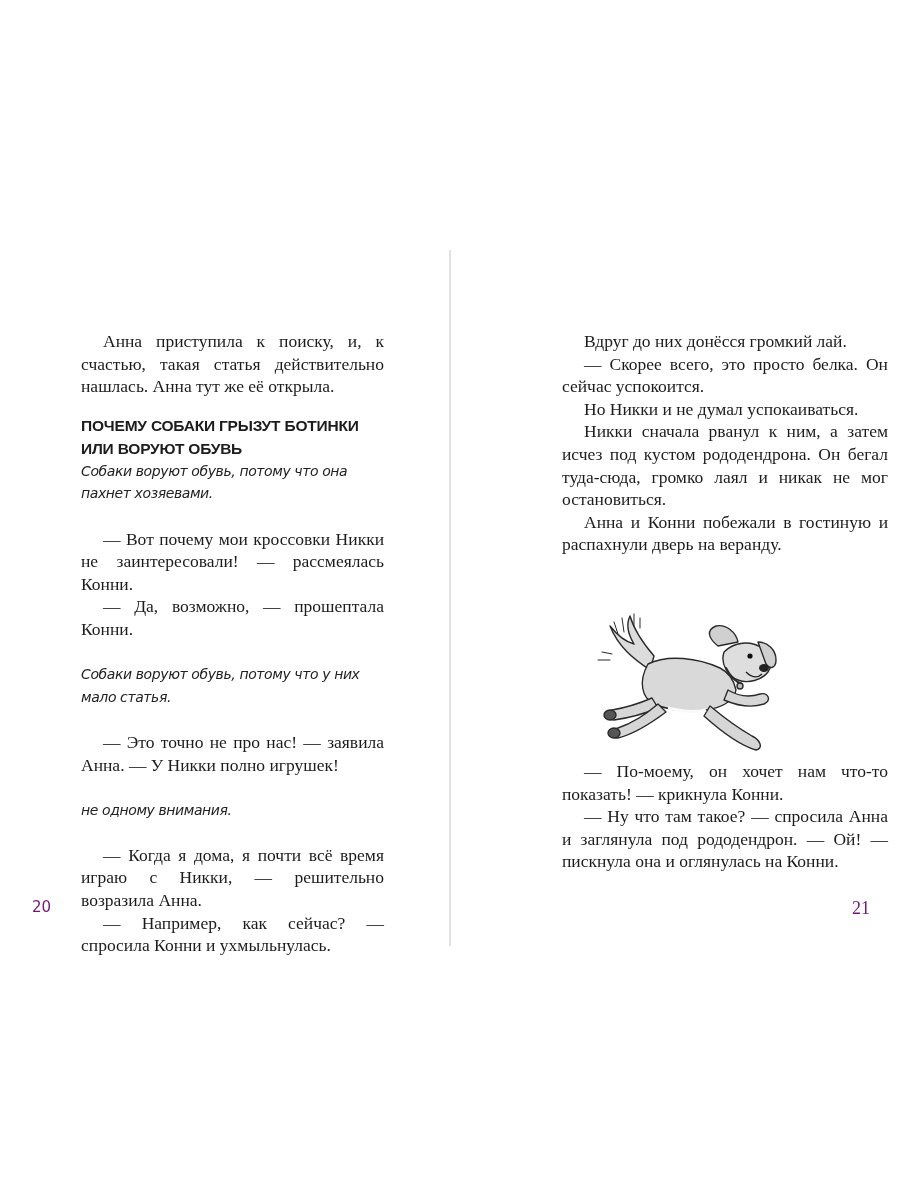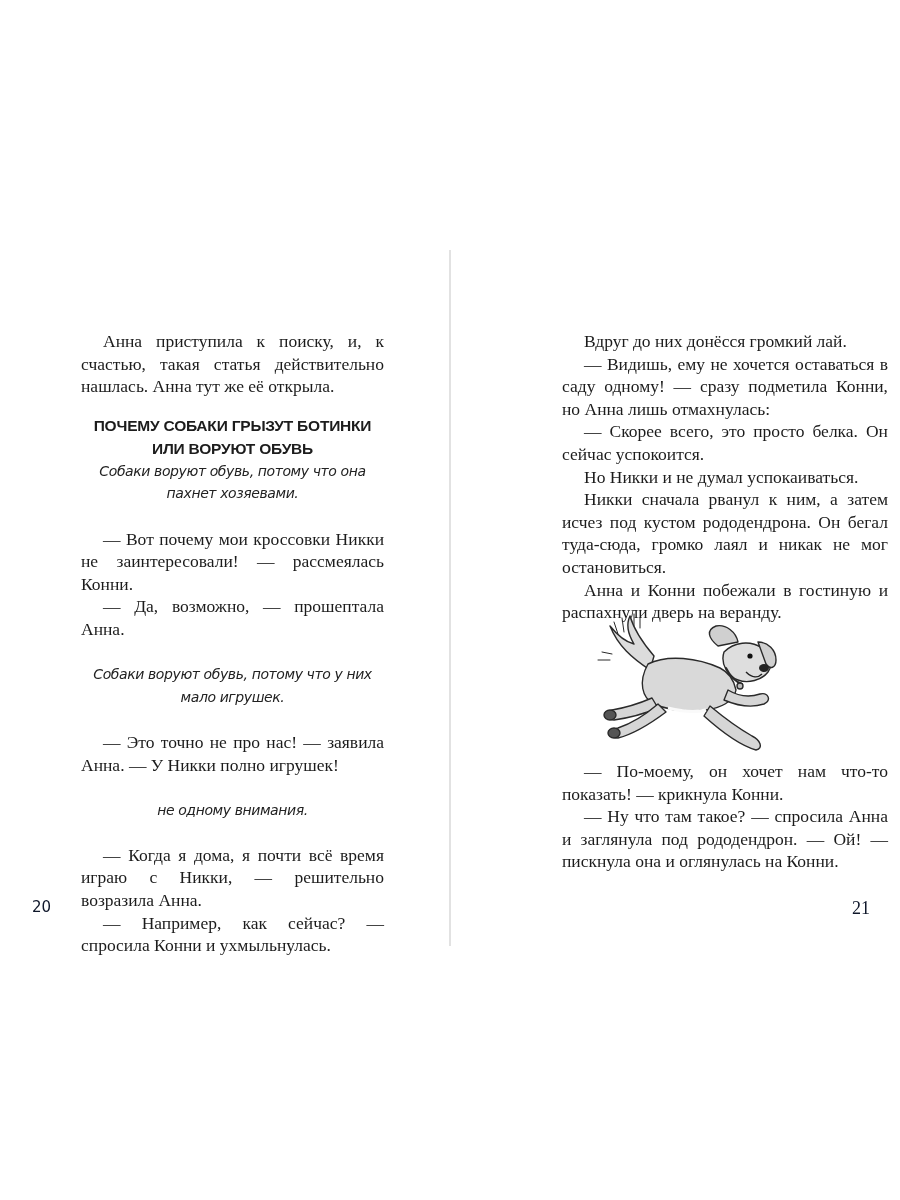--- a/index.html
+++ b/index.html
@@ -5,68 +5,67 @@
   html, body { margin: 0; padding: 0; background: #ffffff; }
   body { width: 900px; height: 1200px; position: relative; overflow: hidden; }
   .page { position: absolute; top: 0; height: 1200px; }
   .page-left { left: 0; width: 450px; }
   .divider { position: absolute; left: 449px; top: 250px; width: 2px; height: 696px; background: #e2e2e2; }
   .col { position: absolute; font-family: "Liberation Serif", "DejaVu Serif", serif; font-size: 17.5px; line-height: 22.6px; color: #1c1c1c; }
   .col-left { left: 81px; top: 330px; width: 303px; }
   .col-right { left: 518px; top: 330px; width: 326px; margin-left: 44px; }
   .p { margin: 0; text-indent: 22px; text-align: justify; text-align-last: left; }
   .gap { height: 22.6px; }
-  .heading { margin: 0; text-align: center; font-family: "Liberation Sans", "DejaVu Sans", sans-serif; font-weight: bold; font-size: 15.5px; line-height: 23px; letter-spacing: -0.2px; text-transform: uppercase; }
-  .callout { margin: 0; text-align: center; font-family: "DejaVu Sans", sans-serif; font-size: 14px; line-height: 22.6px; letter-spacing: -0.4px; color: #222; }
+  .heading { margin: 0; font-family: "Liberation Sans", "DejaVu Sans", sans-serif; font-weight: bold; font-size: 15.5px; line-height: 23px; letter-spacing: -0.2px; text-transform: uppercase; }
+  .callout { margin: 0; font-family: "DejaVu Sans", sans-serif; font-size: 14px; line-height: 22.6px; letter-spacing: -0.4px; color: #222; }
   .callout .l1 { font-style: italic; }
-  .pagenum { position: absolute; top: 898px; font-family: "DejaVu Sans", sans-serif; font-size: 15px; color: #0f172a; }
+  .pagenum { position: absolute; top: 898px; font-family: "DejaVu Sans", sans-serif; font-size: 15px; color: #701a75; }
   .pagenum-left { left: 32px; }
   .pagenum-right { left: 852px; font-family: "Liberation Serif", serif; font-size: 18px; }
   .illustration { position: absolute; left: 588px; top: 612px; width: 192px; height: 142px; }
 </style>
 </head>
 <body>
 
 <div class="page page-left">
   <div class="col col-left">
     <p class="p">Анна приступила к поиску, и, к счастью, такая статья действительно нашлась. Анна тут же её открыла.</p>
     <div class="gap" style="height:16px"></div>
     <p class="heading">Почему собаки грызут ботинки</p>
     <p class="heading">или воруют обувь</p>
     <div class="callout">
       <div class="l1">Собаки воруют обувь, потому что она</div>
       <div class="l1">пахнет хозяевами.</div>
     </div>
     <div class="gap"></div>
     <p class="p">— Вот почему мои кроссовки Никки не заинтересовали! — рассмеялась Конни.</p>
-    <p class="p">— Да, возможно, — прошептала Анна.</p>
+    <p class="p">— Да, возможно, — прошептала Конни.</p>
     <div class="gap"></div>
     <div class="callout">
       <div class="l1">Собаки воруют обувь, потому что у них</div>
-      <div class="l1">мало игрушек.</div>
+      <div class="l1">мало статья.</div>
     </div>
     <div class="gap"></div>
     <p class="p">— Это точно не про нас! — заявила Анна. — У Никки полно игрушек!</p>
     <div class="gap"></div>
     <div class="callout">
       <div class="l1">не одному внимания.</div>
     </div>
     <div class="gap"></div>
     <p class="p">— Когда я дома, я почти всё время играю с Никки, — решительно возразила Анна.</p>
     <p class="p">— Например, как сейчас? — спросила Конни и ухмыльнулась.</p>
   </div>
   <div class="pagenum pagenum-left">20</div>
 </div>
 
 <div class="divider"></div>
 
 <div class="page-right-content">
   <div class="col col-right">
     <p class="p">Вдруг до них донёсся громкий лай.</p>
-    <p class="p">— Видишь, ему не хочется оставаться в саду одному! — сразу подметила Конни, но Анна лишь отмахнулась:</p>
     <p class="p">— Скорее всего, это просто белка. Он сейчас успокоится.</p>
     <p class="p">Но Никки и не думал успокаиваться.</p>
     <p class="p">Никки сначала рванул к ним, а затем исчез под кустом рододендрона. Он бегал туда-сюда, громко лаял и никак не мог остановиться.</p>
     <p class="p">Анна и Конни побежали в гостиную и распахнули дверь на веранду.</p>
   </div>
 
   <svg class="illustration" viewBox="0 0 192 142" xmlns="http://www.w3.org/2000/svg">
     <g stroke="#2a2a2a" stroke-width="1.4" stroke-linecap="round" stroke-linejoin="round">
 
       <path d="M62 58 C44 46 30 34 22 14 C30 24 38 30 46 32 C40 22 38 12 42 4 C46 18 54 30 66 44 Z" fill="#dcdcdc"></path>

